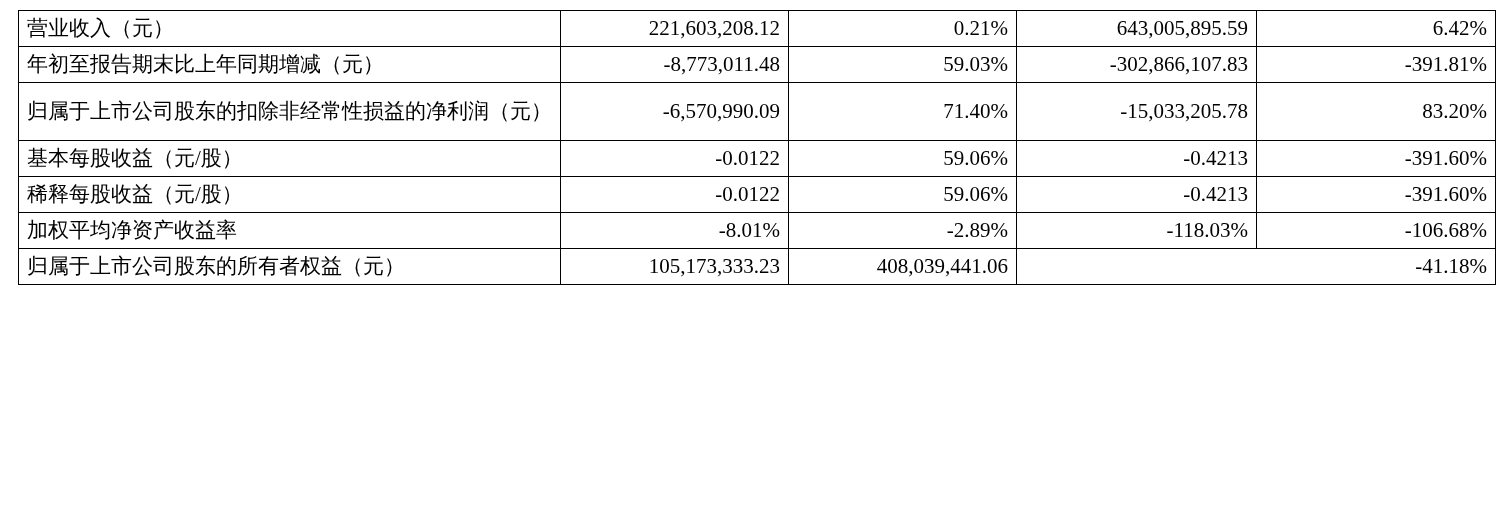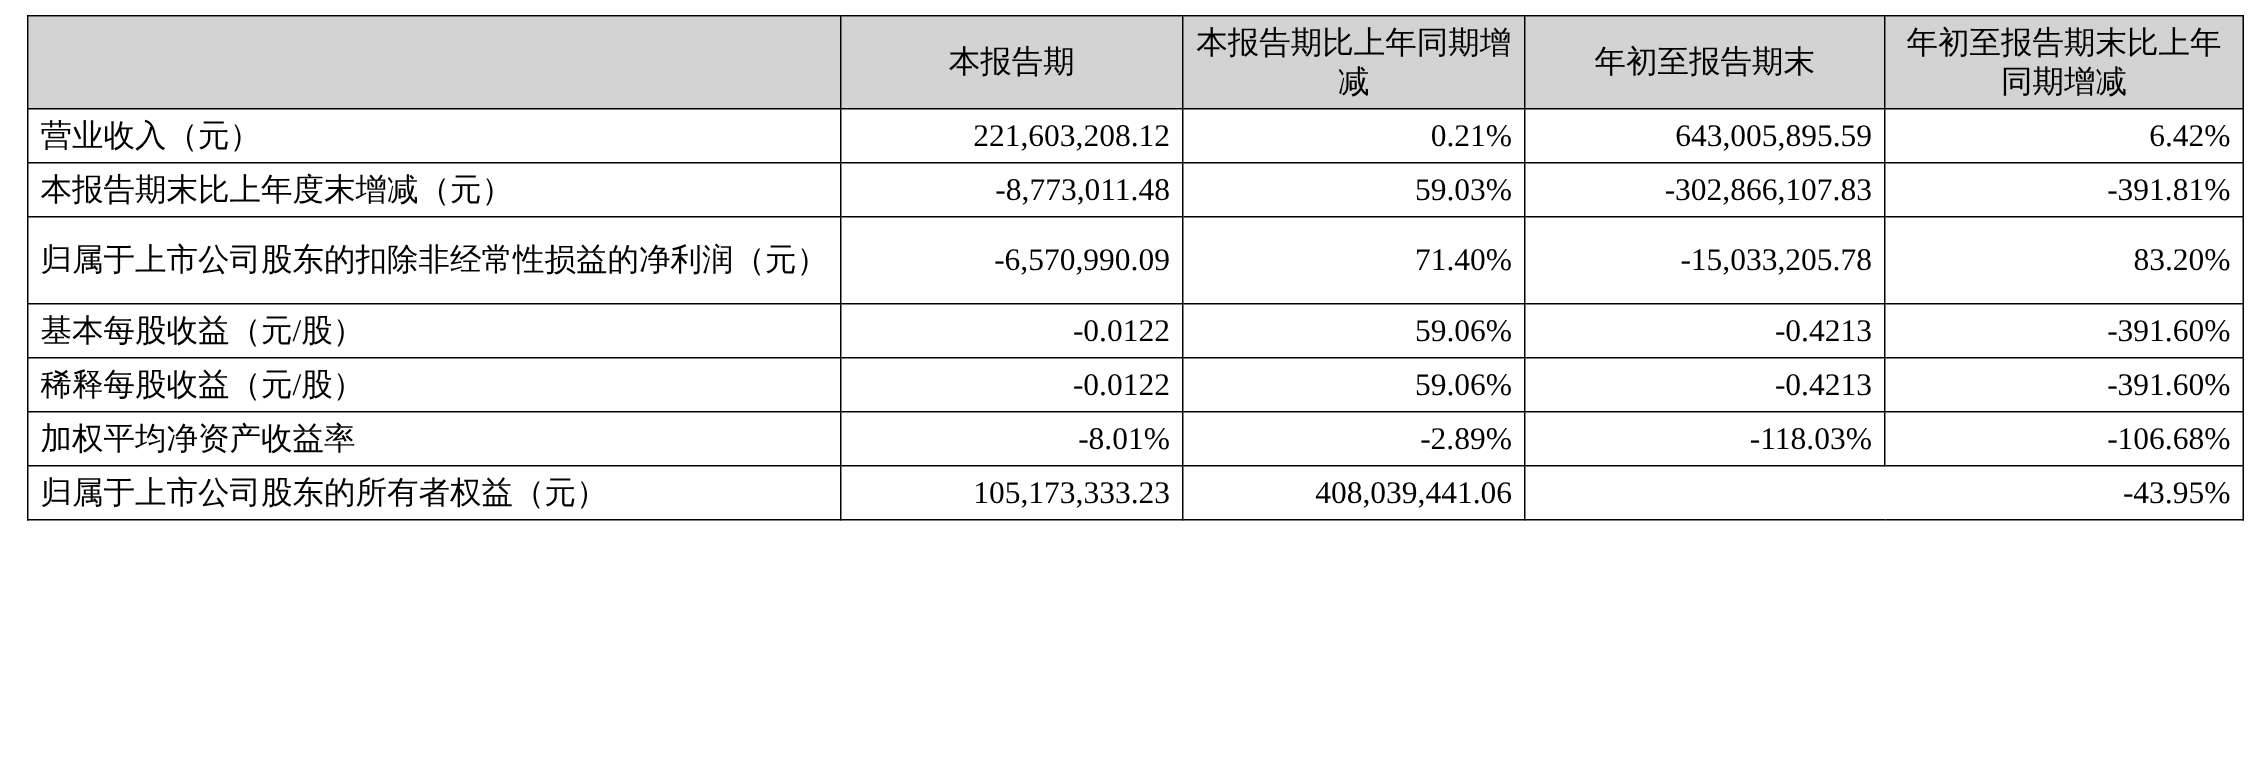--- a/index.html
+++ b/index.html
@@ -60,38 +60,31 @@
 <div id="financial-table-wrap">
   <table class="fin">
     <colgroup>
       <col class="c0">
         <col class="c1">
         <col class="c2">
         <col class="c3">
         <col class="c4">
     </colgroup>
     <tbody>
-      <tr class="tall">
-        <td class="hdr-blank"></td>
-        <td class="hdr">本报告期</td>
-        <td class="hdr">本报告期比上年同期增减</td>
-        <td class="hdr">年初至报告期末</td>
-        <td class="hdr">年初至报告期末比上年同期增减</td>
-      </tr>
 
       <tr class="row">
         <td class="label">营业收入（元）</td>
         <td class="num">221,603,208.12</td>
         <td class="num">0.21%</td>
         <td class="num">643,005,895.59</td>
         <td class="num">6.42%</td>
       </tr>
 
       <tr class="row">
-        <td class="label">本报告期末比上年度末增减（元）</td>
+        <td class="label">年初至报告期末比上年同期增减（元）</td>
         <td class="num">-8,773,011.48</td>
         <td class="num">59.03%</td>
         <td class="num">-302,866,107.83</td>
         <td class="num">-391.81%</td>
       </tr>
 
       <tr class="two-line">
         <td class="label">归属于上市公司股东的扣除非经常性损益的净利润（元）</td>
         <td class="num">-6,570,990.09</td>
         <td class="num">71.40%</td>
@@ -123,17 +116,17 @@
         <td class="num">-118.03%</td>
         <td class="num">-106.68%</td>
       </tr>
 
 
 
       <tr class="row">
         <td class="label">归属于上市公司股东的所有者权益（元）</td>
         <td class="num">105,173,333.23</td>
         <td class="num">408,039,441.06</td>
-        <td class="num" colspan="2">-43.95%</td>
+        <td class="num" colspan="2">-41.18%</td>
       </tr>
     </tbody>
   </table>
 </div>
 
 </body></html>

